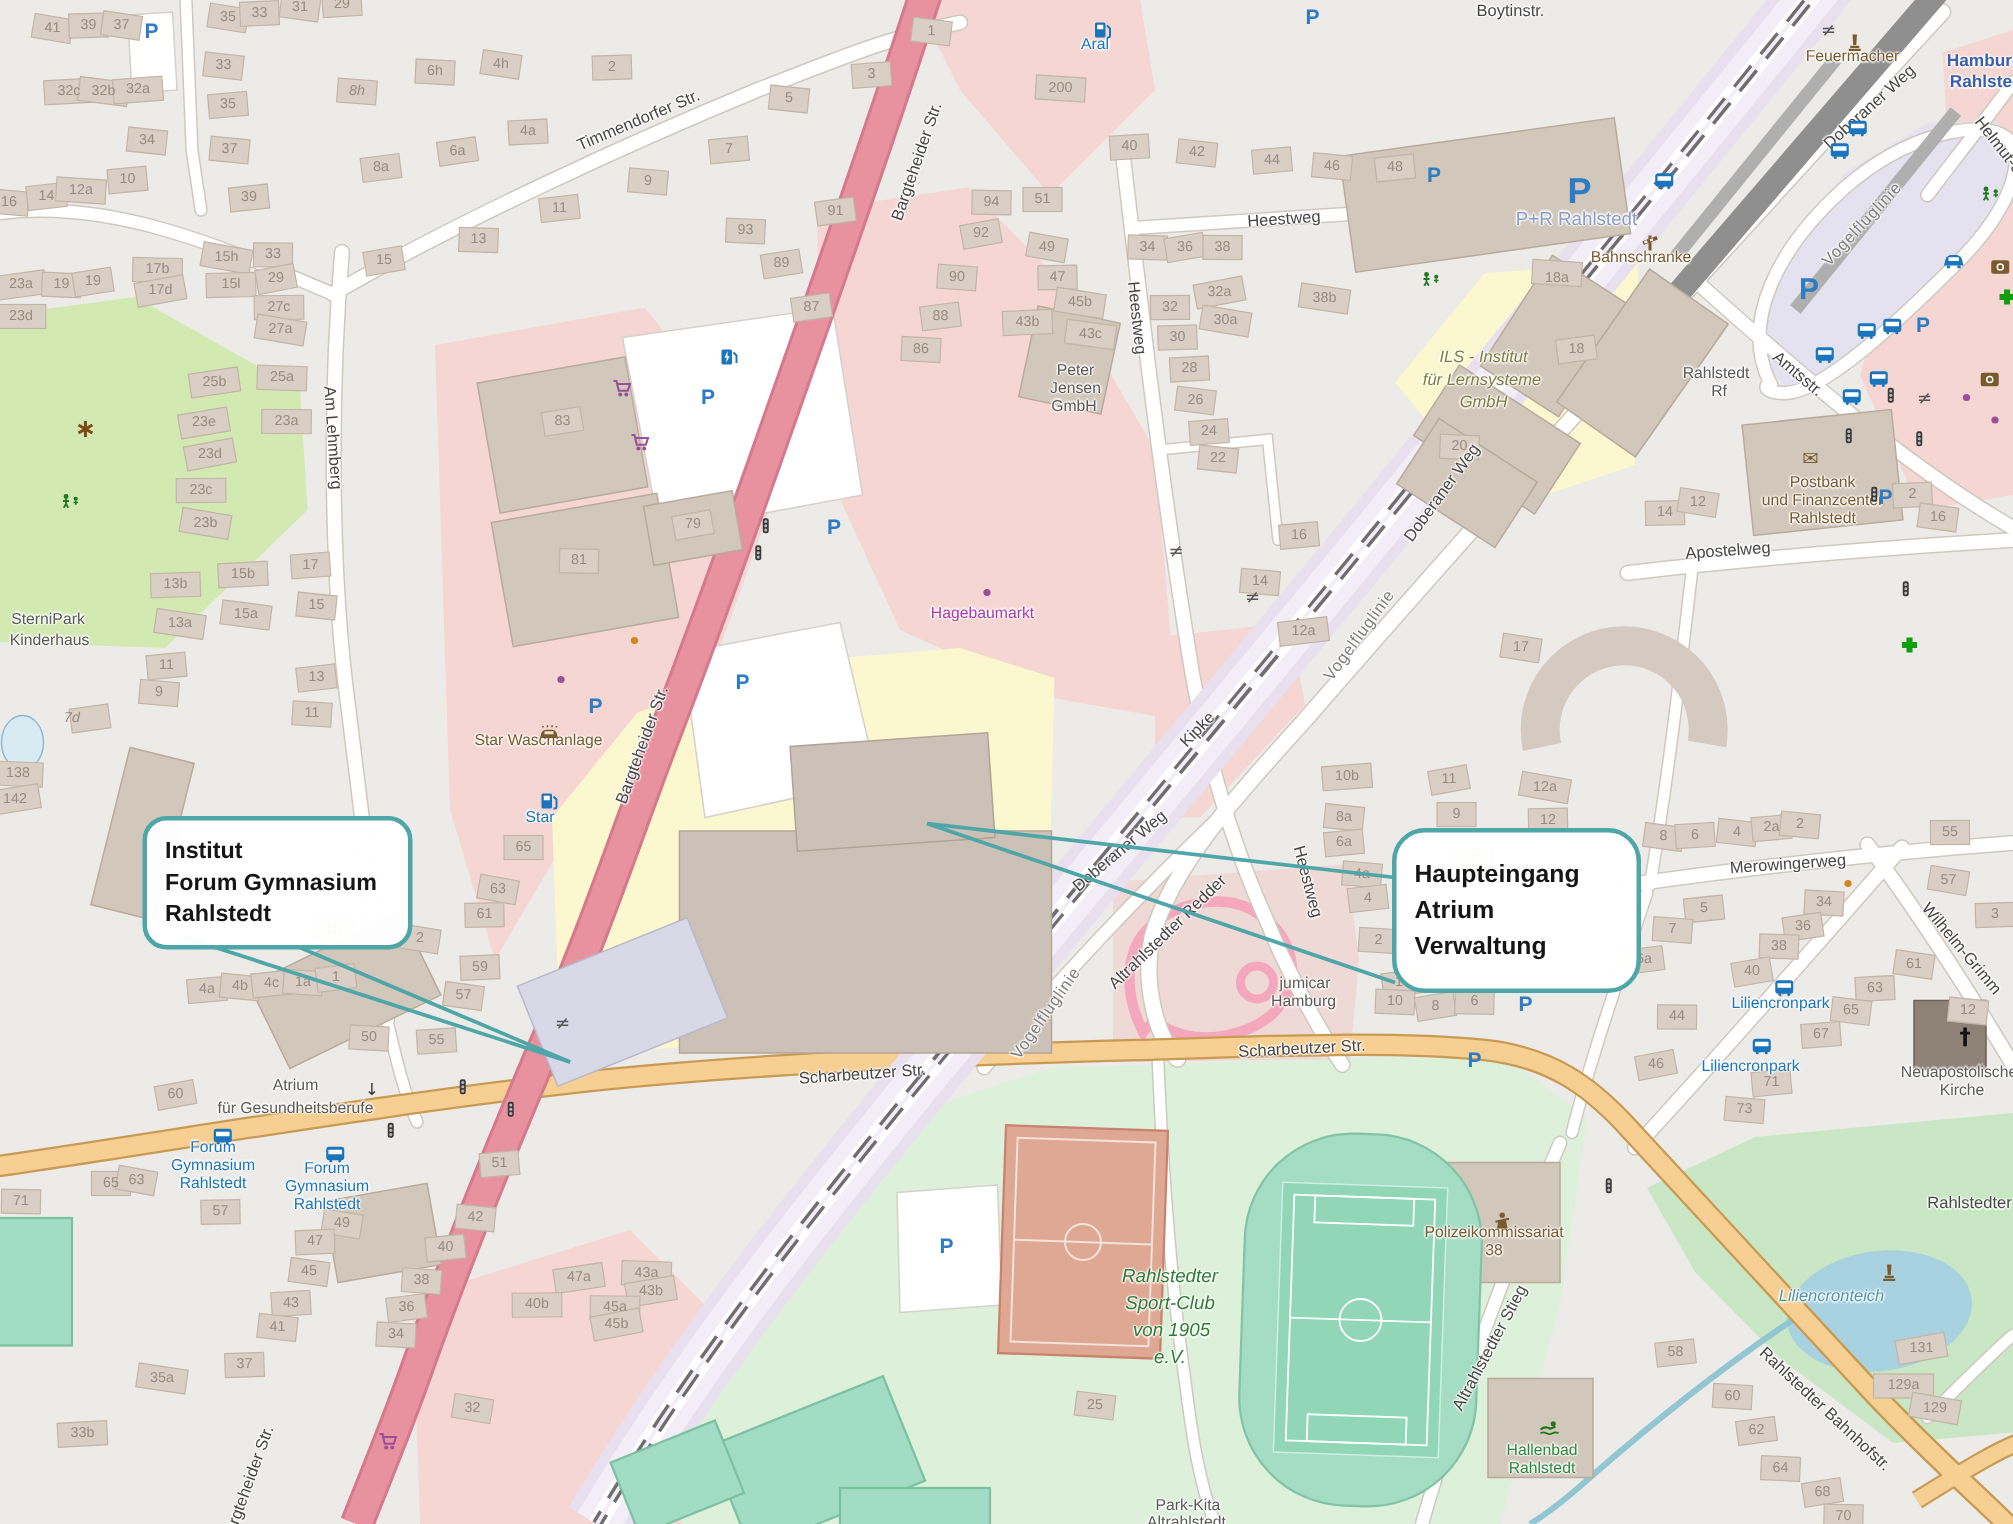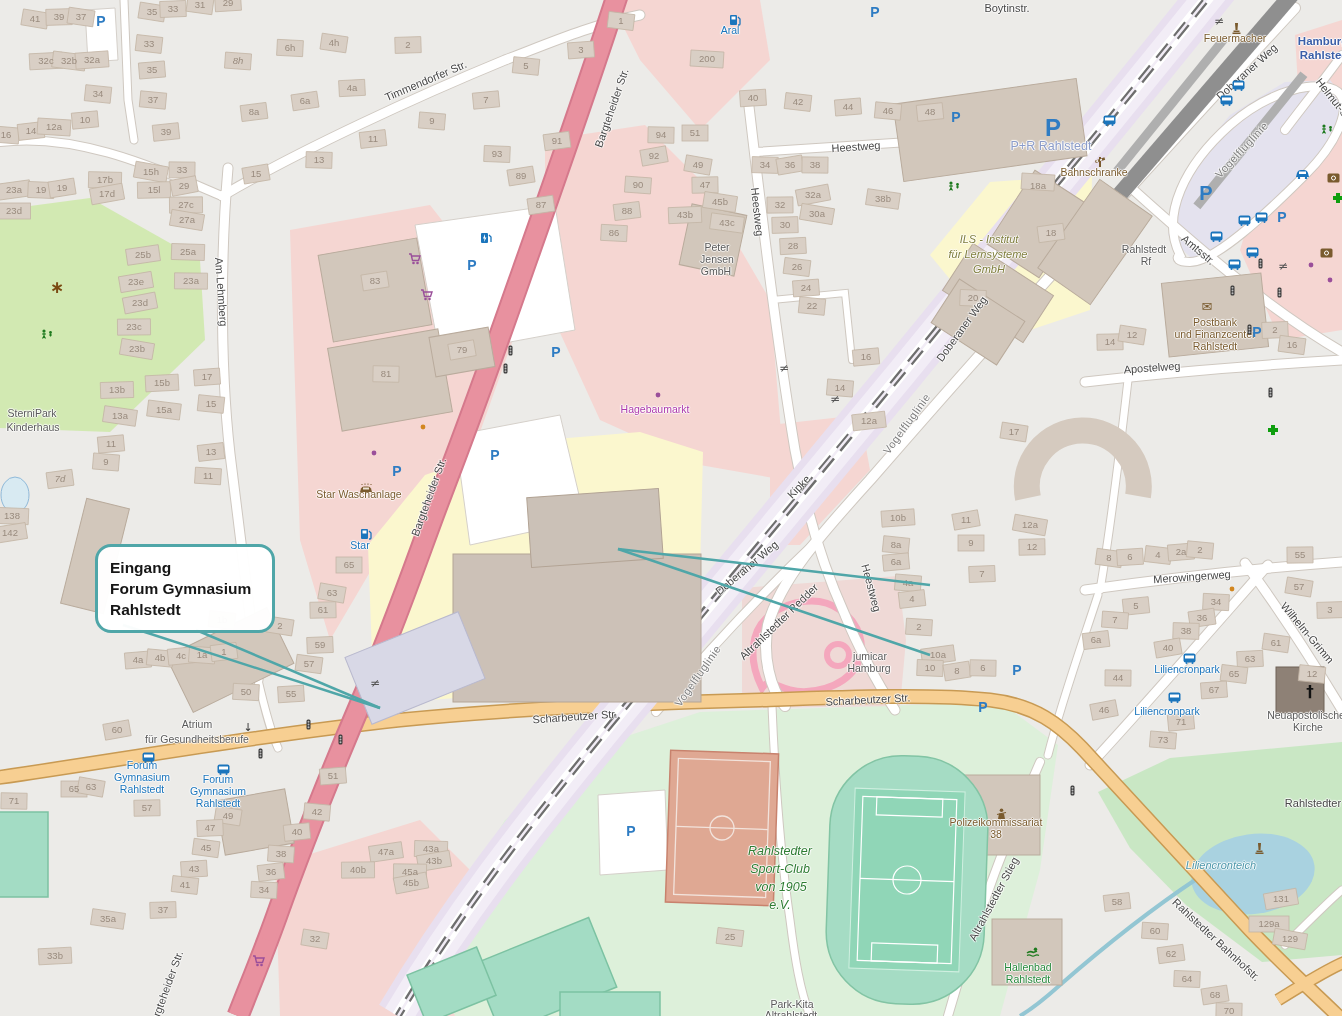--- a/index.html
+++ b/index.html
@@ -611,21 +611,21 @@
       <div class="lbl hn" style="left: 117px; top: 390px; transform: translate(-50%, -50%) rotate(0deg);">13b</div>
       <div class="lbl hn" style="left: 120px; top: 416px; transform: translate(-50%, -50%) rotate(0deg);">13a</div>
       <div class="lbl hn" style="left: 162px; top: 383px; transform: translate(-50%, -50%) rotate(0deg);">15b</div>
       <div class="lbl hn" style="left: 164px; top: 410px; transform: translate(-50%, -50%) rotate(0deg);">15a</div>
       <div class="lbl hn" style="left: 207px; top: 377px; transform: translate(-50%, -50%) rotate(0deg);">17</div>
       <div class="lbl hn" style="left: 211px; top: 404px; transform: translate(-50%, -50%) rotate(0deg);">15</div>
       <div class="lbl hn" style="left: 111px; top: 444px; transform: translate(-50%, -50%) rotate(0deg);">11</div>
       <div class="lbl hn" style="left: 106px; top: 462px; transform: translate(-50%, -50%) rotate(0deg);">9</div>
       <div class="lbl hn" style="left: 211px; top: 452px; transform: translate(-50%, -50%) rotate(0deg);">13</div>
       <div class="lbl hn" style="left: 208px; top: 476px; transform: translate(-50%, -50%) rotate(0deg);">11</div>
-      <div class="lbl hn" style="left: 60px; top: 479px; transform: translate(-50%, -50%) rotate(0deg); font-style: italic;">7d</div>
+      <div class="lbl hn" style="left: 48px; top: 479px; transform: translate(-50%, -50%) rotate(0deg); font-style: italic;">7d</div>
       <div class="lbl hn" style="left: 12px; top: 516px; transform: translate(-50%, -50%) rotate(0deg);">138</div>
       <div class="lbl hn" style="left: 10px; top: 533px; transform: translate(-50%, -50%) rotate(0deg);">142</div>
       <div class="lbl hn" style="left: 14px; top: 801px; transform: translate(-50%, -50%) rotate(0deg);">71</div>
       <div class="lbl hn" style="left: 117px; top: 730px; transform: translate(-50%, -50%) rotate(0deg);">60</div>
       <div class="lbl hn" style="left: 74px; top: 789px; transform: translate(-50%, -50%) rotate(0deg);">65</div>
       <div class="lbl hn" style="left: 91px; top: 787px; transform: translate(-50%, -50%) rotate(0deg);">63</div>
       <div class="lbl hn" style="left: 147px; top: 808px; transform: translate(-50%, -50%) rotate(0deg);">57</div>
       <div class="lbl hn" style="left: 228px; top: 816px; transform: translate(-50%, -50%) rotate(0deg);">49</div>
       <div class="lbl hn" style="left: 210px; top: 828px; transform: translate(-50%, -50%) rotate(0deg);">47</div>
       <div class="lbl hn" style="left: 206px; top: 848px; transform: translate(-50%, -50%) rotate(0deg);">45</div>
@@ -1086,17 +1086,22 @@
   <svg id="overlay" width="1342" height="1016" style="z-index:25;pointer-events:none;">
     <g stroke="#4FA6A8" stroke-width="2.5" fill="none">
       <path d="M 123,625 L 380,708"></path>
       <path d="M 196,630 L 380,708"></path>
       <path d="M 930,585 L 618,549"></path>
       <path d="M 930,655 L 618,549"></path>
     </g>
   </svg>
 
   <div class="callout" id="co1">
-    <div>Eingang</div>
+    <div>Institut</div>
     <div>Forum Gymnasium</div>
     <div>Rahlstedt</div>
   </div>
+  <div class="callout" id="co2">
+    <div>Haupteingang</div>
+    <div>Atrium</div>
+    <div>Verwaltung</div>
+  </div>
 </div>
 
 </body></html>

